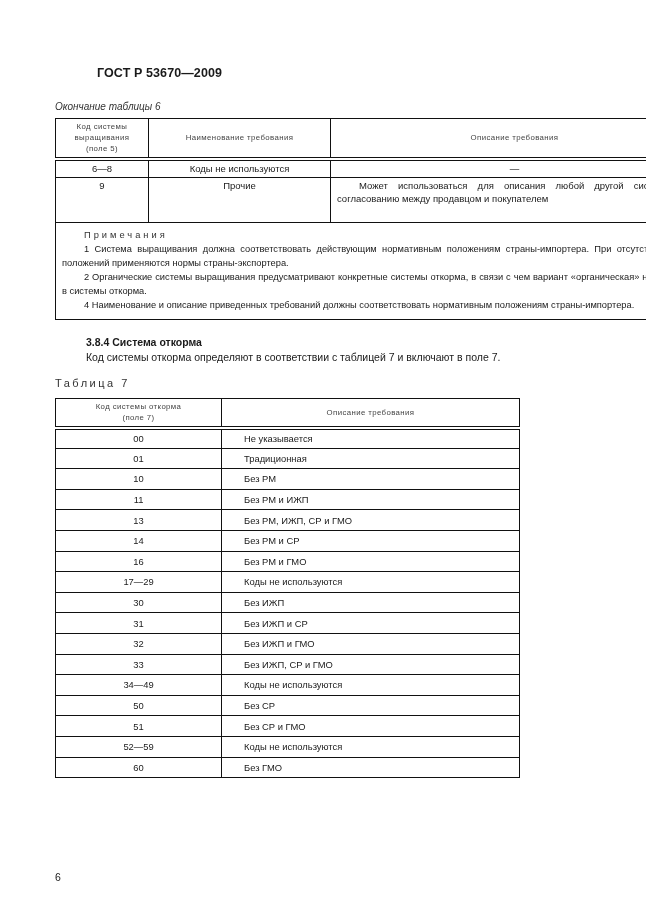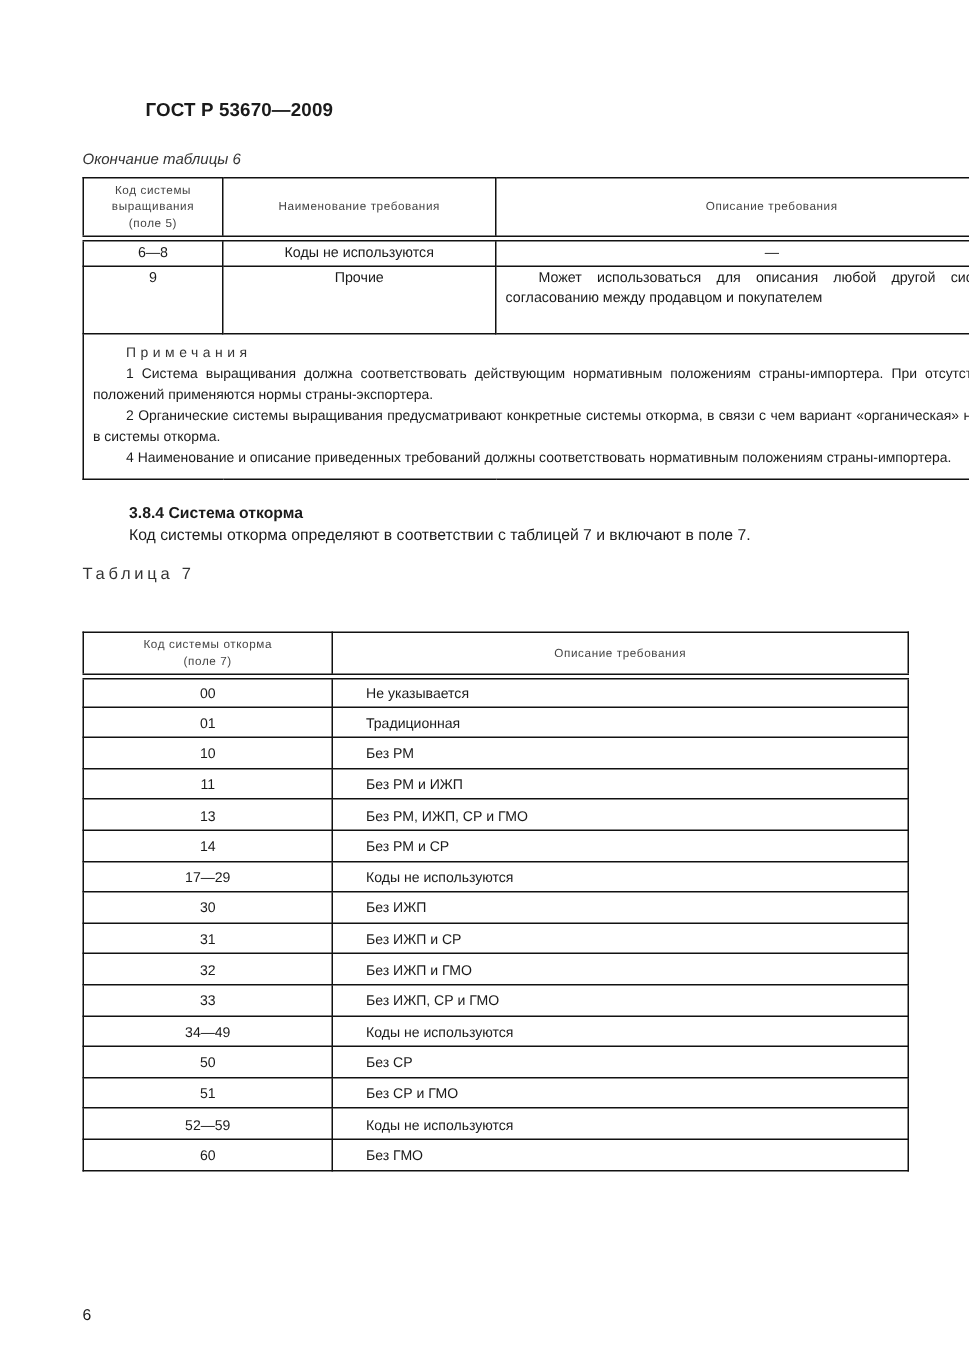--- a/index.html
+++ b/index.html
@@ -25,21 +25,21 @@
     #t6 .notes-cell { padding: 5px 6px 7px 6px; font-size: 9.3px; line-height: 14px; text-align: justify; }
     .notes-title { letter-spacing: 3px; text-indent: 22px; display: block; color: #333; }
     .note-p { text-indent: 22px; display: block; }
 
     .section-title { position: absolute; left: 86px; top: 336px; font-size: 10.5px; font-weight: bold; }
     .section-para { position: absolute; left: 86px; top: 351px; font-size: 10.5px; }
 
     .table7-label { position: absolute; left: 55px; top: 377px; font-size: 11px; letter-spacing: 2.5px; color: #333; }
 
     
-    #t7 { left: 55px; top: 398px; width: 551px; font-size: 9.4px; margin-top: 23px; }
+    #t7 { left: 55px; top: 398px; width: 465px; font-size: 9.4px; }
     #t7 th { font-size: 7.8px; color: #444; letter-spacing: 0.4px; line-height: 11px; height: 29px; text-align: center; vertical-align: middle; }
     #t7 thead tr { border-bottom: 4px double #111; }
     #t7 td { height: 20.6px; vertical-align: middle; padding: 0 6px; }
     #t7 .c-code { text-align: center; width: 166px; }
     #t7 .c-desc { padding-left: 22px; }
 
     .page-number { position: absolute; left: 55px; top: 871px; font-size: 10.5px; }
   </style>
 </head>
 <body>
@@ -118,20 +118,24 @@
       </tr>
     <tr>
         <td class="c-code">13</td>
         <td class="c-desc">Без РМ, ИЖП, СР и ГМО</td>
       </tr>
     <tr>
         <td class="c-code">14</td>
         <td class="c-desc">Без РМ и СР</td>
       </tr>
     <tr>
+        <td class="c-code">16</td>
+        <td class="c-desc">Без РМ и ГМО</td>
+      </tr>
+    <tr>
         <td class="c-code">17—29</td>
         <td class="c-desc">Коды не используются</td>
       </tr>
     <tr>
         <td class="c-code">30</td>
         <td class="c-desc">Без ИЖП</td>
       </tr>
     <tr>
         <td class="c-code">31</td>
         <td class="c-desc">Без ИЖП и СР</td>

